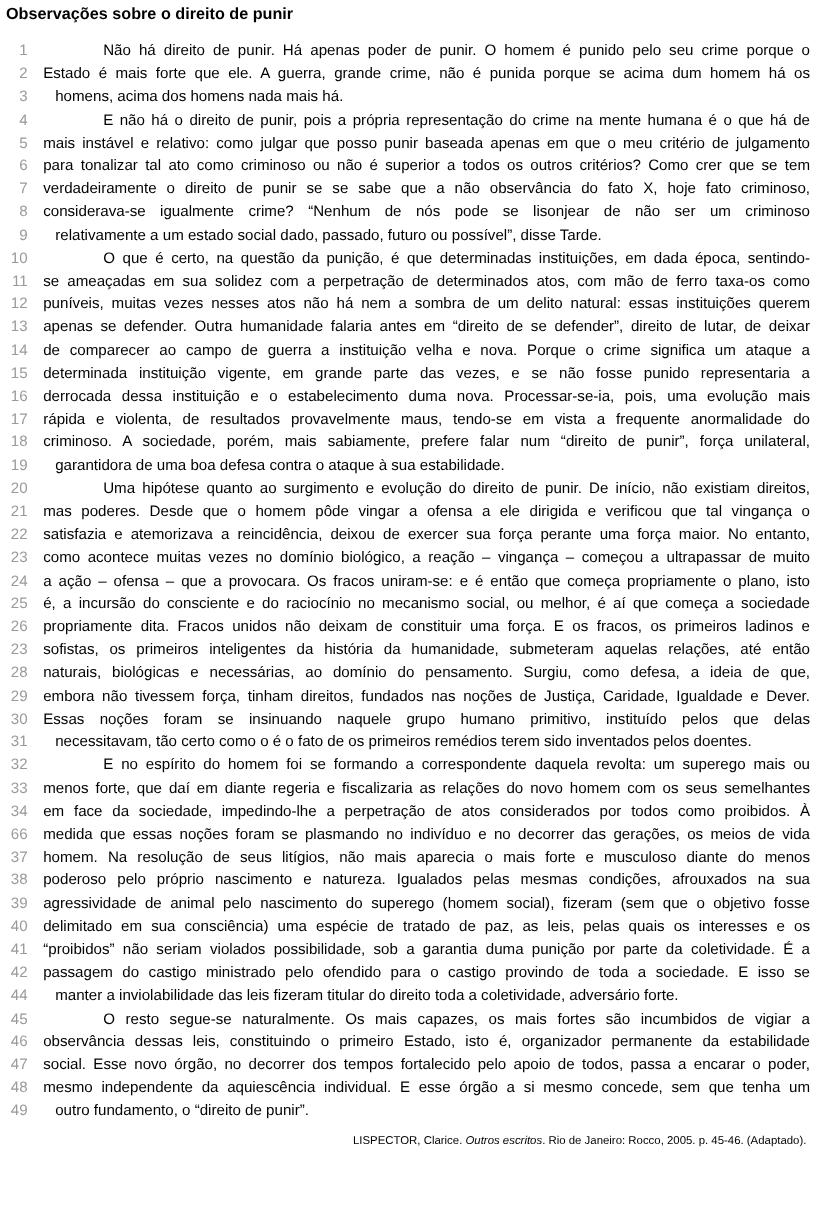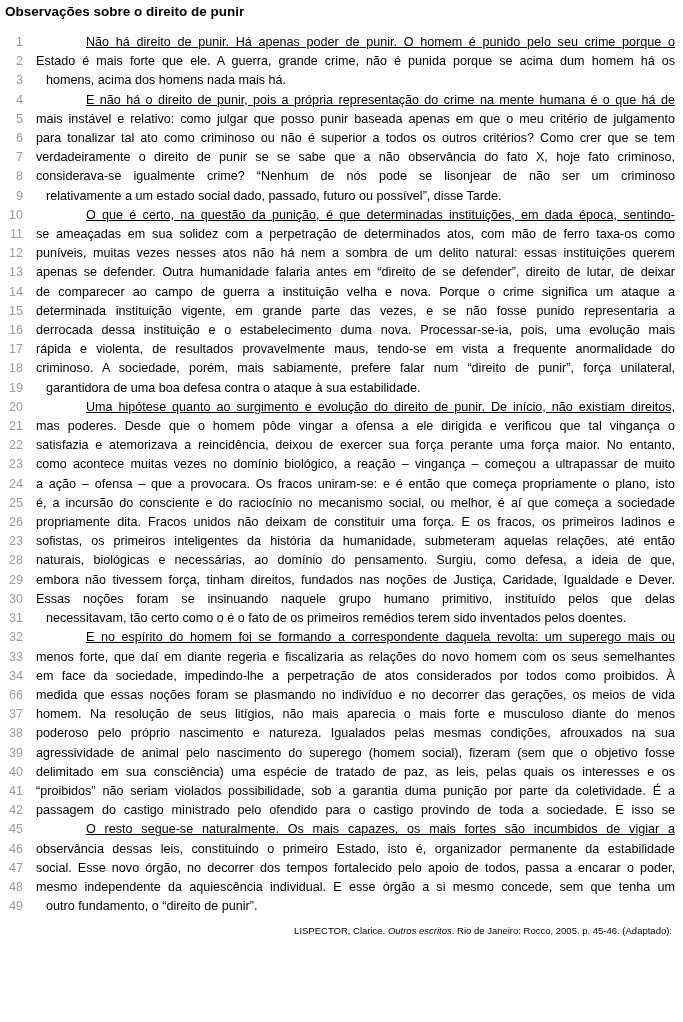--- a/index.html
+++ b/index.html
@@ -37,21 +37,21 @@
     color: #9a9a9a;
     user-select: none;
   }
   .txt {
     flex: 1;
     text-align: justify;
     text-align-last: justify;
     white-space: normal;
     color: #000000;
   }
-  .line.indent .txt { text-indent: 50px; text-decoration: underline; }
+  .line.indent .txt { text-indent: 50px; }
   .line.last .txt { text-align-last: left; padding-left: 10px; }
   .citation {
     margin-top: 9px;
     font-size: 9.5px;
     line-height: 12px;
     text-align: right;
     padding-right: 3px;
     color: #000000;
   }
   .citation i { font-style: italic; margin-top: 22px; }
@@ -219,20 +219,24 @@
         <span class="txt">delimitado em sua consciência) uma espécie de tratado de paz, as leis, pelas quais os interesses e os</span>
       </div>
       <div class="line">
         <span class="num">41</span>
         <span class="txt">“proibidos” não seriam violados possibilidade, sob a garantia duma punição por parte da coletividade. É a</span>
       </div>
       <div class="line">
         <span class="num">42</span>
         <span class="txt">passagem do castigo ministrado pelo ofendido para o castigo provindo de toda a sociedade. E isso se</span>
       </div>
+      <div class="line last">
+        <span class="num">44</span>
+        <span class="txt">manter a inviolabilidade das leis fizeram titular do direito toda a coletividade, adversário forte.</span>
+      </div>
       <div class="line indent">
         <span class="num">45</span>
         <span class="txt">O resto segue-se naturalmente. Os mais capazes, os mais fortes são incumbidos de vigiar a</span>
       </div>
       <div class="line">
         <span class="num">46</span>
         <span class="txt">observância dessas leis, constituindo o primeiro Estado, isto é, organizador permanente da estabilidade</span>
       </div>
       <div class="line">
         <span class="num">47</span>

